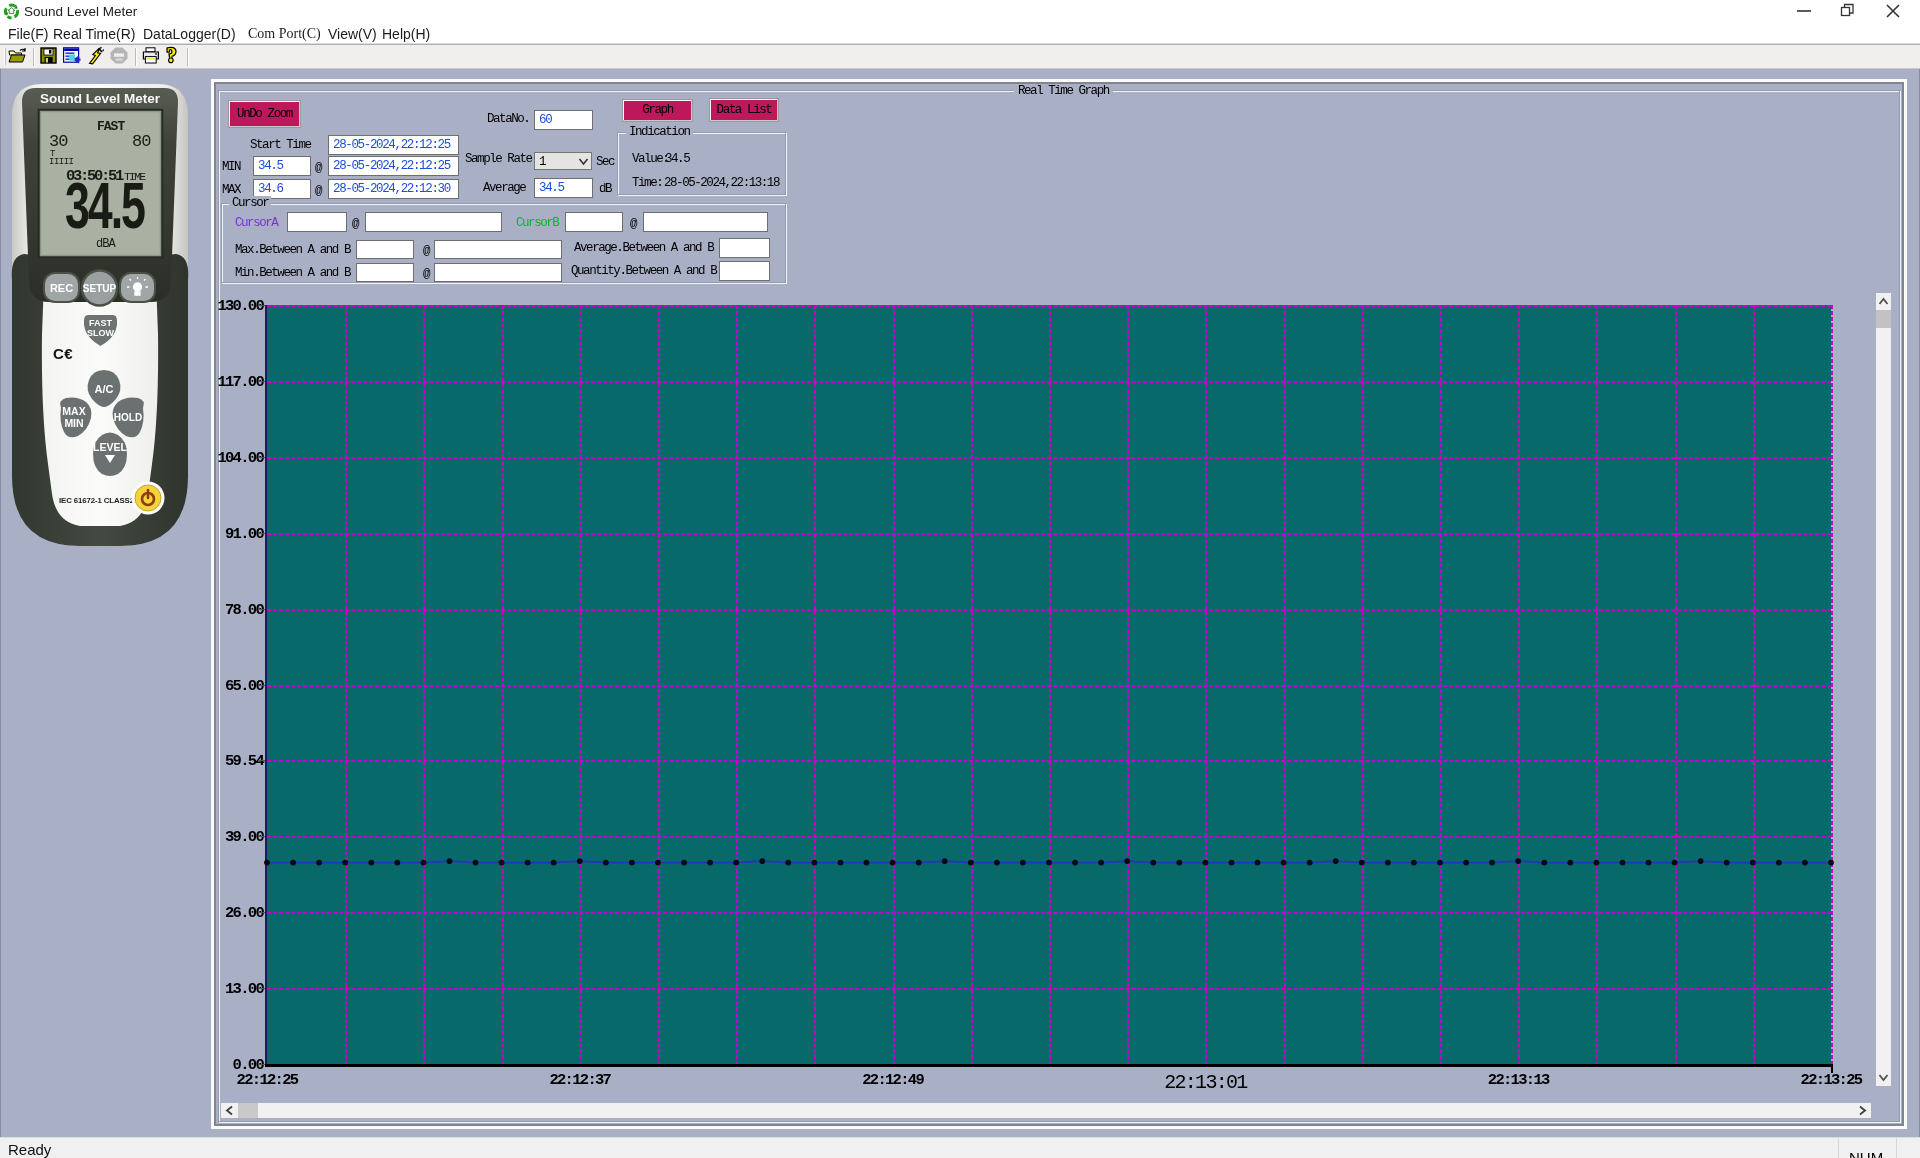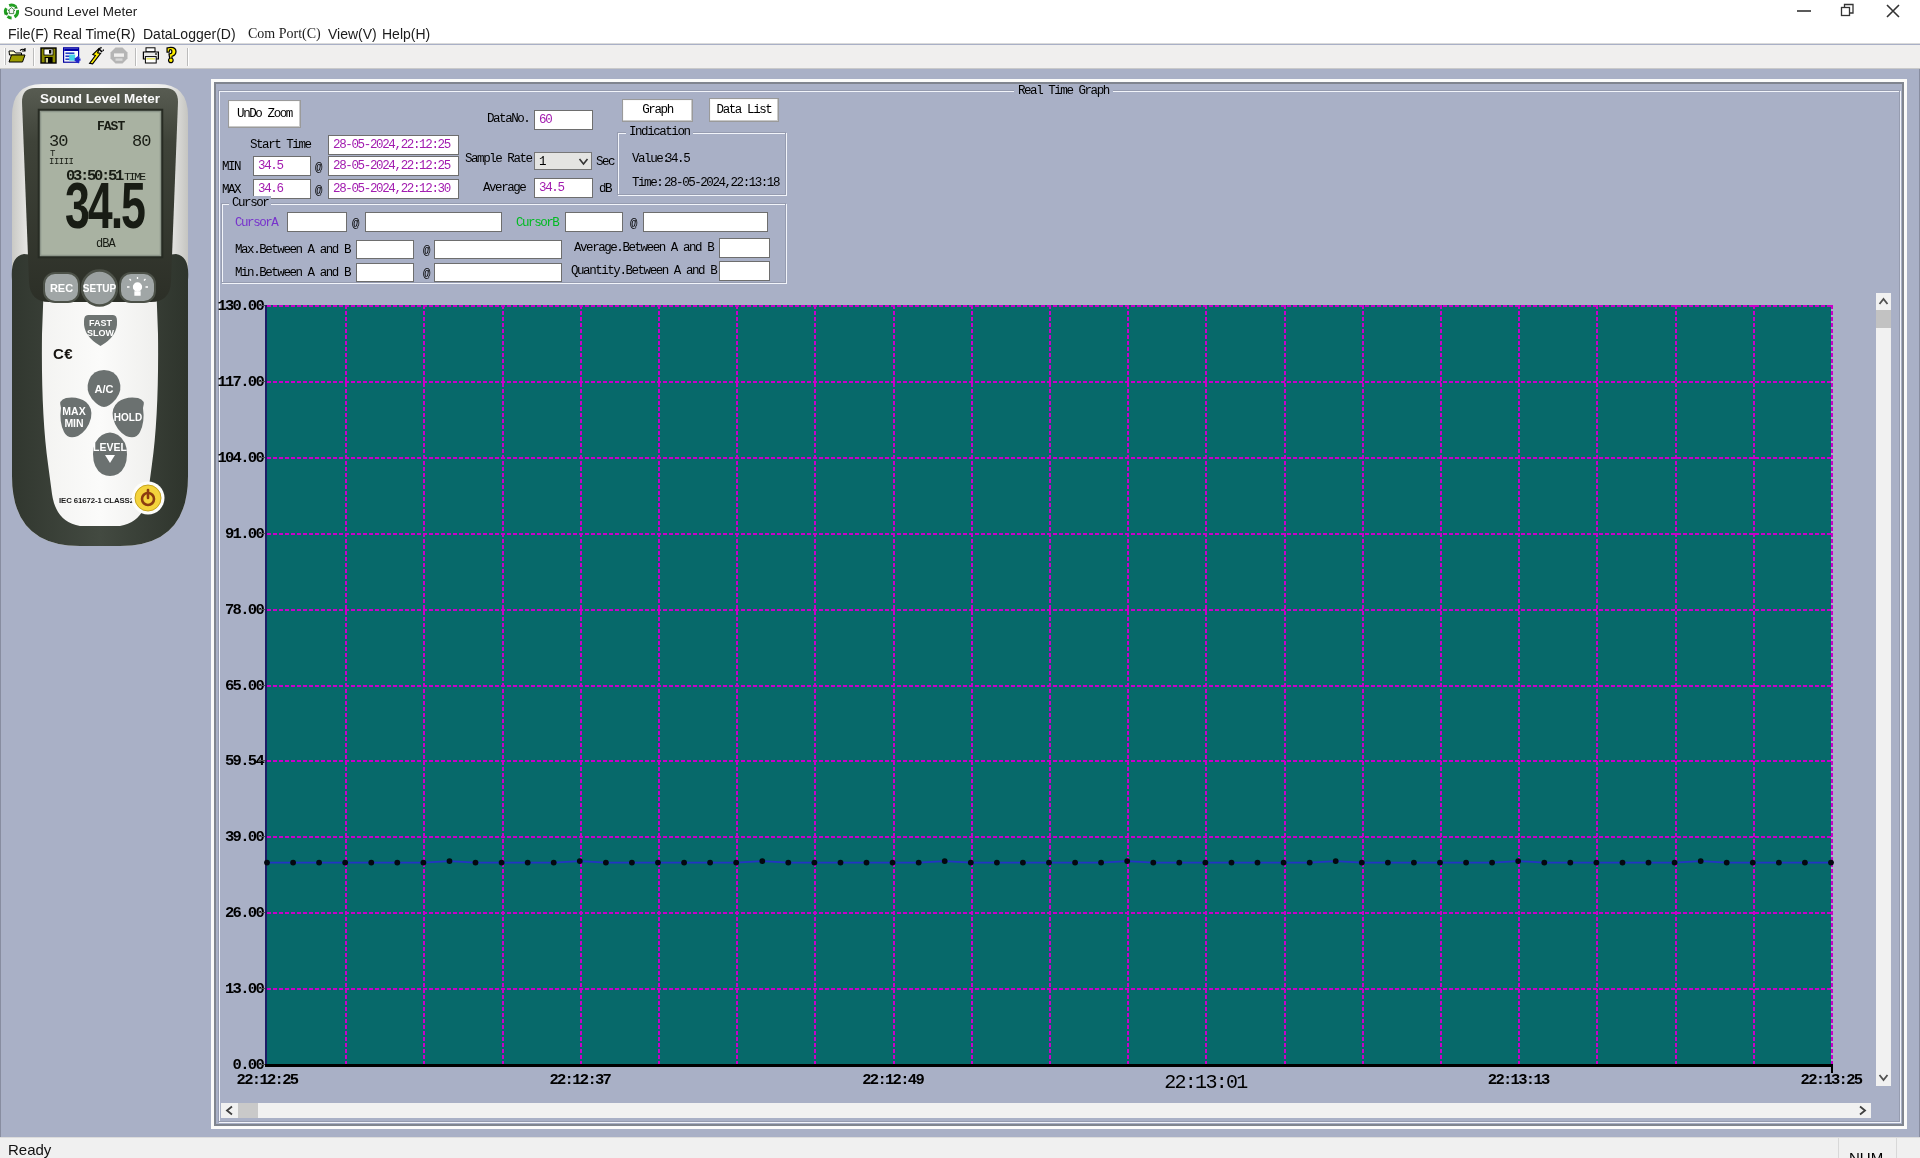--- a/index.html
+++ b/index.html
@@ -1,21 +1,21 @@
 <!DOCTYPE html>
 <html><head>
 <meta charset="utf-8">
 <style>
   * { margin:0; padding:0; box-sizing:border-box; }
   html,body { width:1920px; height:1158px; overflow:hidden; }
   body { position:relative; background:#a9b0c6; font-family:"Liberation Sans", sans-serif; }
   .abs { position:absolute; }
   .mono { font-family:"Liberation Mono", monospace; letter-spacing:-1.45px; font-size:12.5px; color:#000; white-space:nowrap; }
-  .fld { position:absolute; background:#fff; border:1px solid #6e6e6e; font-family:"Liberation Mono", monospace; letter-spacing:-1.35px; font-size:12.5px; color:#a21caf; padding:2px 0 0 4px; white-space:nowrap; overflow:hidden; }
-  .btn { position:absolute; background:#ffffff; border:1px solid #9a9a9a; box-shadow:inset -1px -1px 0 #c9c9c9, inset 1px 1px 0 #f8f8f8; font-family:"Liberation Mono", monospace; letter-spacing:-1.4px; font-size:12.5px; color:#000; text-align:center; }
+  .fld { position:absolute; background:#fff; border:1px solid #6e6e6e; font-family:"Liberation Mono", monospace; letter-spacing:-1.35px; font-size:12.5px; color:#1d4ed8; padding:2px 0 0 4px; white-space:nowrap; overflow:hidden; }
+  .btn { position:absolute; background:#be185d; border:1px solid #9a9a9a; box-shadow:inset -1px -1px 0 #c9c9c9, inset 1px 1px 0 #f8f8f8; font-family:"Liberation Mono", monospace; letter-spacing:-1.4px; font-size:12.5px; color:#000; text-align:center; }
 </style>
 </head>
 <body>
 
 <div class="abs" style="left:0;top:0;width:1920px;height:22px;background:#ffffff;"></div>
 <div class="abs" id="appicon" style="left:3px;top:3px;width:17px;height:17px;">
   <svg width="17" height="17" viewBox="0 0 17 17">
     <g fill="none" stroke="#22a022" stroke-width="3">
       <path d="M3.2,11.5 A6.2,6.2 0 0 1 3.4,5.2"></path>
       <path d="M6.2,2.6 A6.2,6.2 0 0 1 12.4,3.4"></path>

